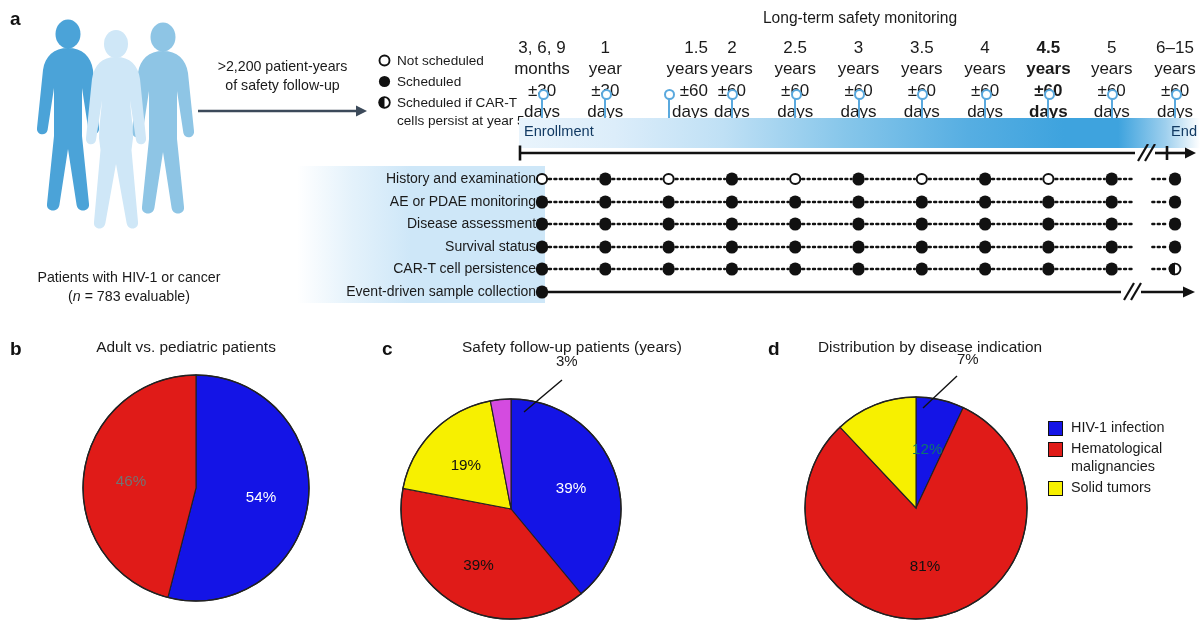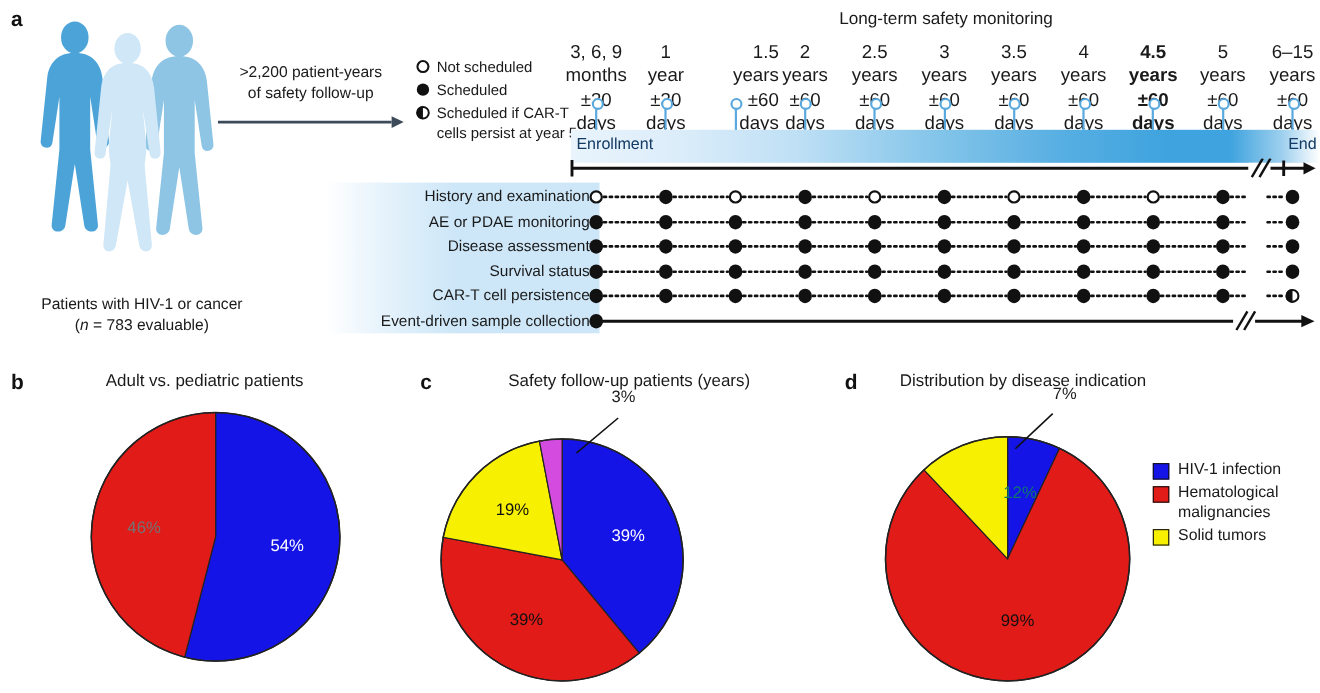--- a/index.html
+++ b/index.html
@@ -467,21 +467,21 @@
   </div>
 
   <div class="pie-panel" id="panel-d" style="left:760px; width:440px;">
     <div class="panel-letter" style="left:8px; top:8px;">d</div>
     <div class="pie-title" style="left:20px; width:300px;">Distribution by disease indication</div>
     <div class="pie-holder" id="pie-d" style="left:42px; top:64px; width:228px; height:228px;"><svg width="228" height="228" viewBox="0 0 228 228">
           <path d="M 114 114 L 114 3 A 111 111 0 0 1 161.26150136372308 13.564197176271833 Z" fill="#1414e6" stroke="#222" stroke-width="1.1"></path>
           <path d="M 114 114 L 161.26150136372308 13.564197176271833 A 111 111 0 1 1 38.01527124191553 33.08448235622335 Z" fill="#e01b18" stroke="#222" stroke-width="1.1"></path>
           <path d="M 114 114 L 38.01527124191553 33.08448235622335 A 111 111 0 0 1 113.99999999999999 3 Z" fill="#f7f000" stroke="#222" stroke-width="1.1"></path>
           <circle cx="114" cy="114" r="111" fill="none" stroke="#222" stroke-width="1.4"></circle>
-        </svg><div class="slice-lbl" style="left: 123.029px; top: 171.009px; color: rgb(17, 17, 17);">99%</div><div class="slice-lbl" style="left: 90.3001px; top: 54.141px; color: #0f766e; margin-left: 35px;">12%</div></div>
+        </svg><div class="slice-lbl" style="left: 123.029px; top: 171.009px; color: rgb(17, 17, 17);">81%</div><div class="slice-lbl" style="left: 90.3001px; top: 54.141px; color: #0f766e; margin-left: 35px;">12%</div></div>
     <svg class="callout" style="position:absolute; left:155px; top:30px; width:100px; height:60px;" viewBox="0 0 100 60">
       <line x1="8" y1="48" x2="42" y2="16" stroke="#111" stroke-width="1.4"></line>
     </svg>
     <div style="position:absolute; left:197px; top:20px; font-size:15px;">7%</div>
     <div class="pie-legend" id="legend-d" style="left:288px; top:88px; width:160px;">
         <div class="pl-row">
           <span class="pl-swatch" style="background:#1414e6"></span>
           <span class="pl-label">HIV-1 infection</span>
         </div>
         <div class="pl-row">

